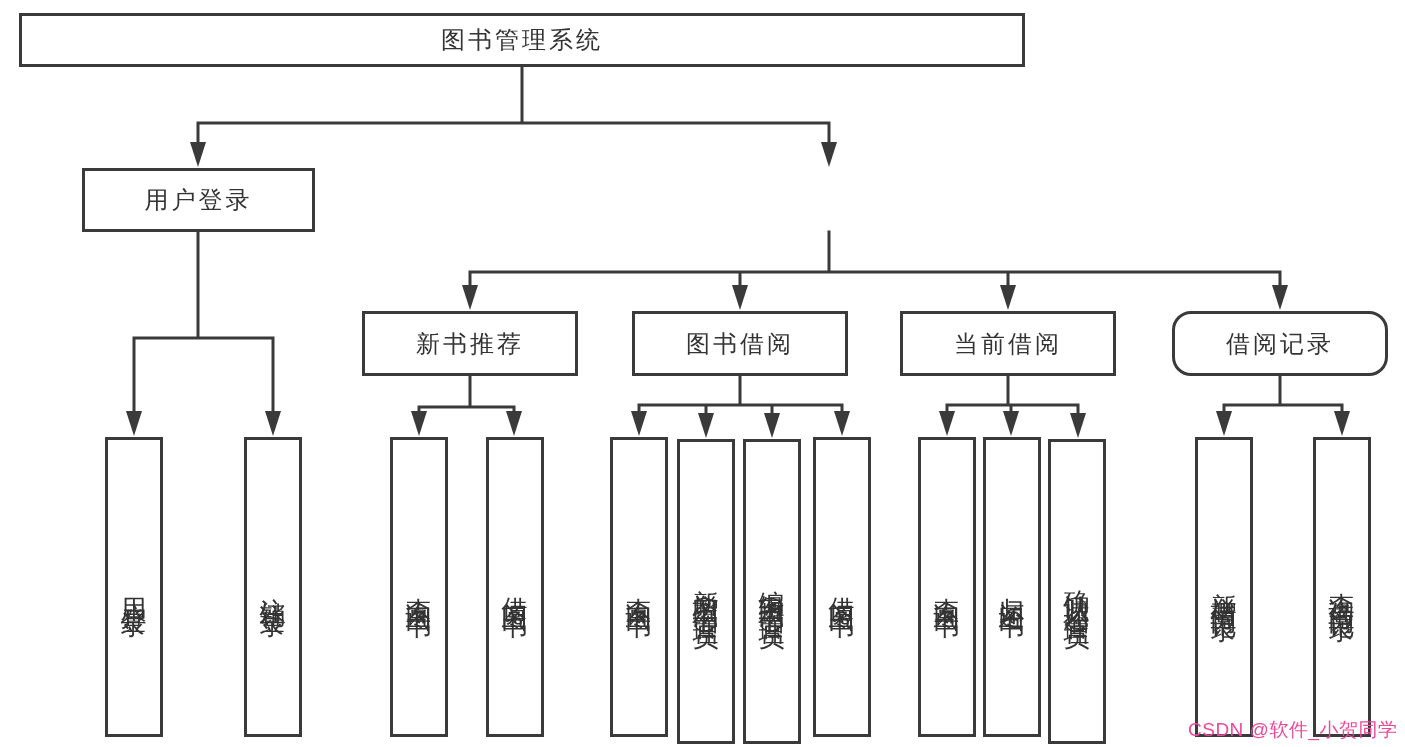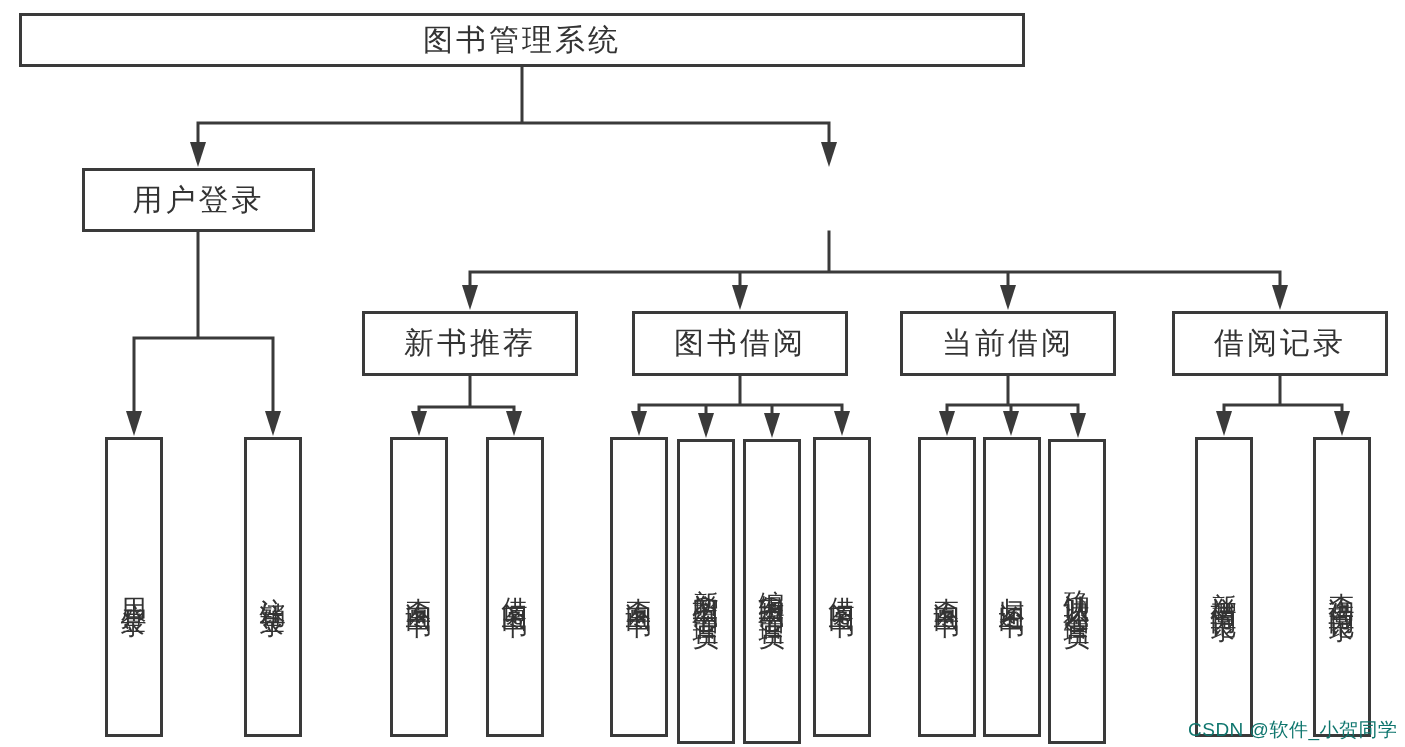--- a/index.html
+++ b/index.html
@@ -6,43 +6,43 @@
   .canvas{
     position:relative;width:1405px;height:747px;background:#ffffff;
     font-family:"Liberation Sans",sans-serif;color:#333333;overflow:hidden;
   }
   .connectors{position:absolute;left:0;top:0;width:1405px;height:747px;}
   .box{
     position:absolute;box-sizing:border-box;background:#ffffff;
     border:3px solid #3a3a3a;display:flex;align-items:center;justify-content:center;
     z-index:2;
   }
-  .hbox{font-size:30px;letter-spacing:3px;white-space:nowrap;}
+  .hbox{font-size:24px;letter-spacing:3px;white-space:nowrap;}
   .vlabel{
     writing-mode:vertical-rl;text-orientation:mixed;
     font-size:26px;letter-spacing:5px;line-height:1;white-space:nowrap;
   }
   
   #box-root    {left:19px;  top:13px;  width:1006px;height:54px;}
   #box-login   {left:82px;  top:168px; width:233px; height:64px;}
   #box-mgmt    {left:711px; top:168px; width:235px; height:64px;}
   #box-newbook {left:362px; top:311px; width:216px; height:65px;}
   #box-borrow  {left:632px; top:311px; width:216px; height:65px;}
   #box-current {left:900px; top:311px; width:216px; height:65px;font-family:Liberation Mono, monospace;}
-  #box-records {left:1172px;top:311px; width:216px; height:65px;}
+  #box-records {left:1172px;top:311px; width:216px; height:65px;border-radius:19px;}
   .vbox{width:58px;top:437px;height:300px;}
   .vbox.tall{top:439px;height:305px;}
   #leaf-l1{left:105px;}  #leaf-l2{left:244px;}
   #leaf-n1{left:390px;}  #leaf-n2{left:486px;}
   #leaf-b1{left:610px;}  #leaf-b2{left:677px;} #leaf-b3{left:743px;} #leaf-b4{left:813px;}
   #leaf-c1{left:918px;}  #leaf-c2{left:983px;} #leaf-c3{left:1048px;}
   #leaf-r1{left:1195px;} #leaf-r2{left:1313px;}
   .watermark{
     position:absolute;left:1188px;top:717px;z-index:5;
-    font-size:19px;color:#0f766e;letter-spacing:0.5px;white-space:nowrap;
+    font-size:19px;color:#ec4899;letter-spacing:0.5px;white-space:nowrap;
   }
 </style>
 </head>
 <body>
 
 <div class="canvas">
 
   <svg class="connectors" width="1405" height="747" viewBox="0 0 1405 747" xmlns="http://www.w3.org/2000/svg">
     <g stroke="#3a3a3a" stroke-width="3" fill="none" stroke-linecap="square">
       <path d="M522 67 V123 M198 123 H829 M198 123 V146 M829 123 V146"></path>

